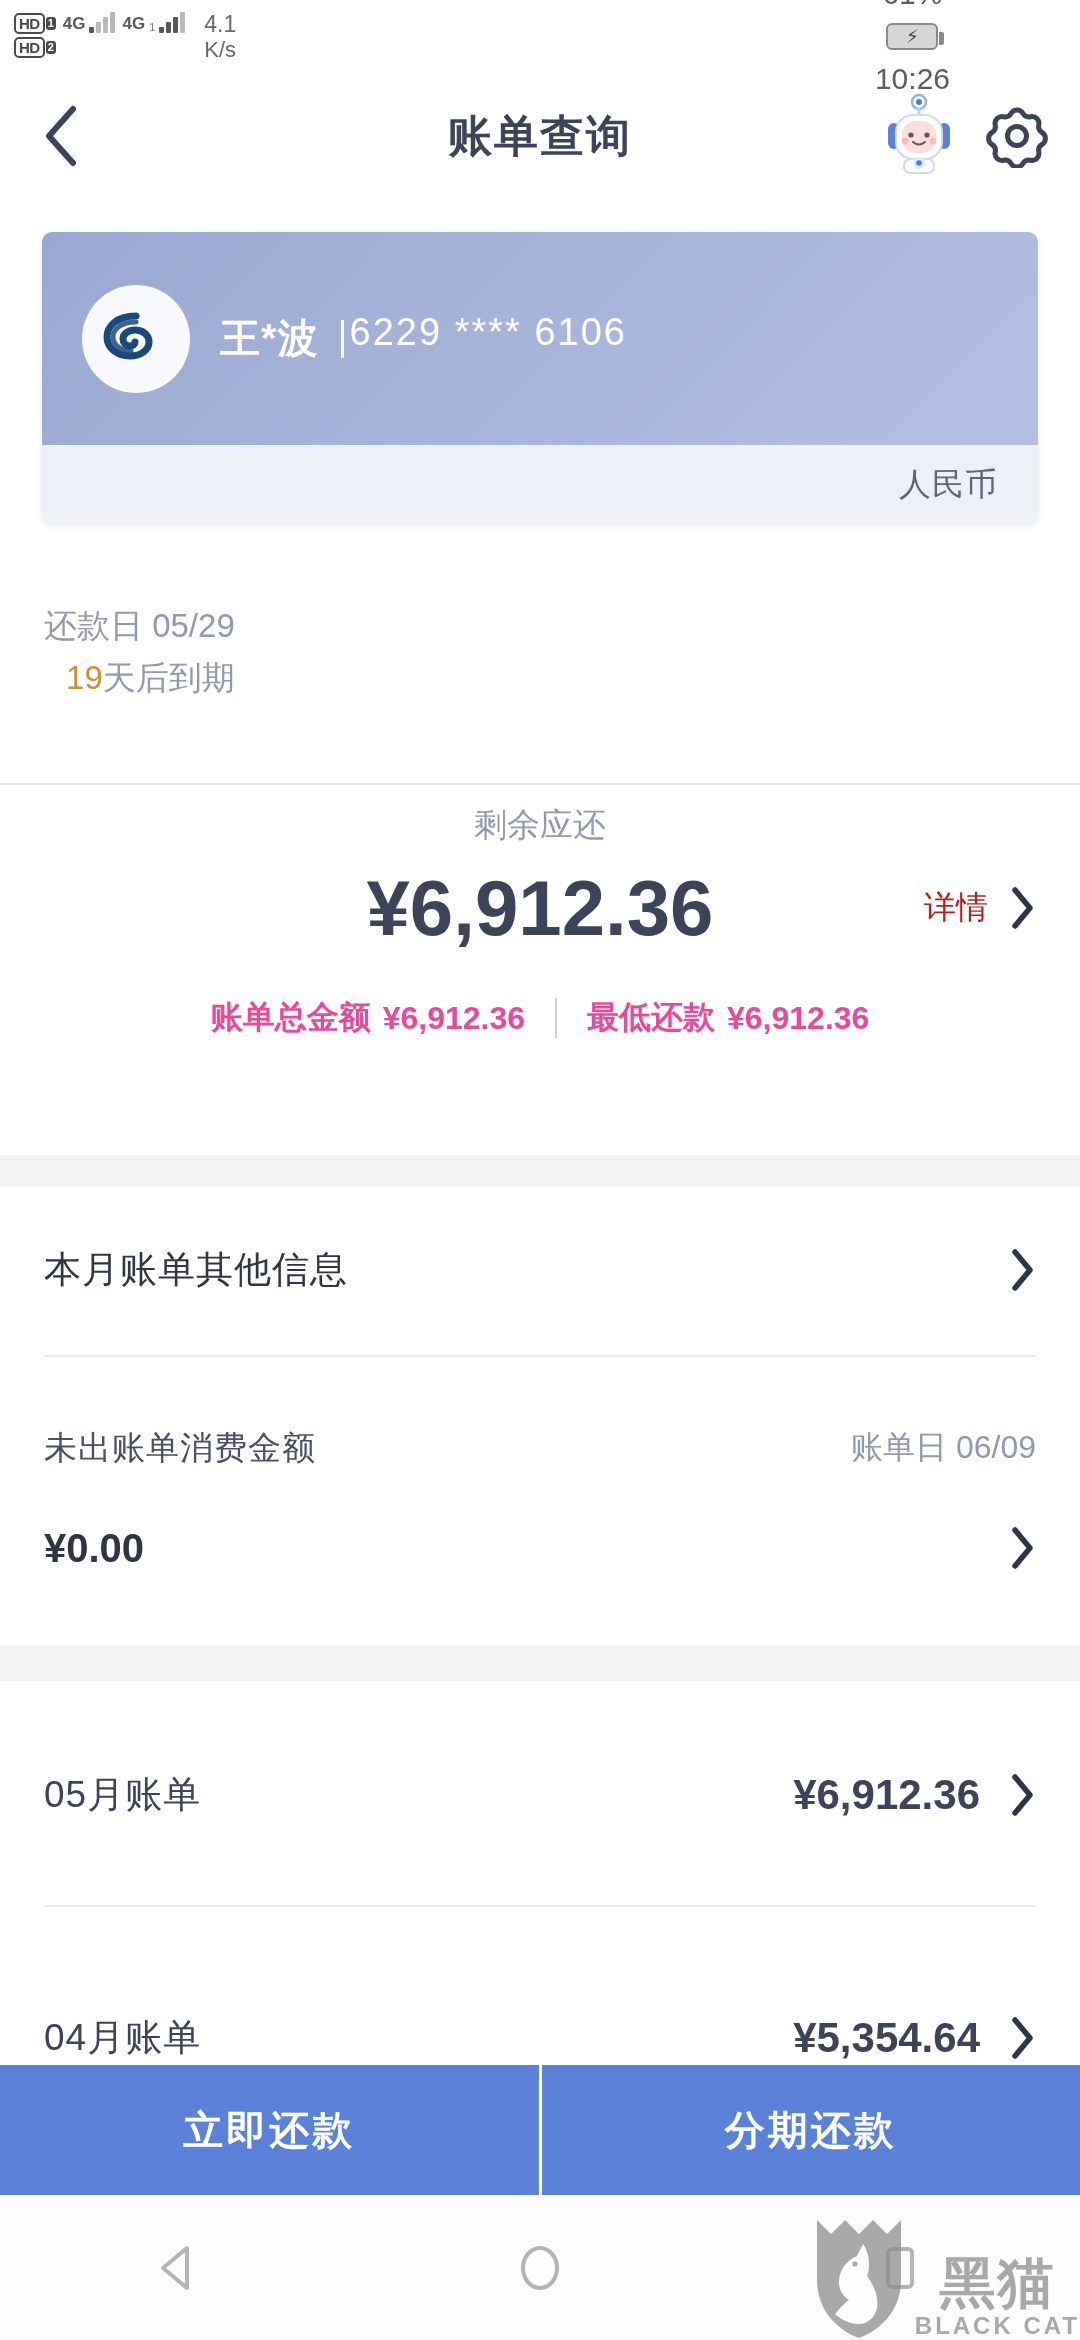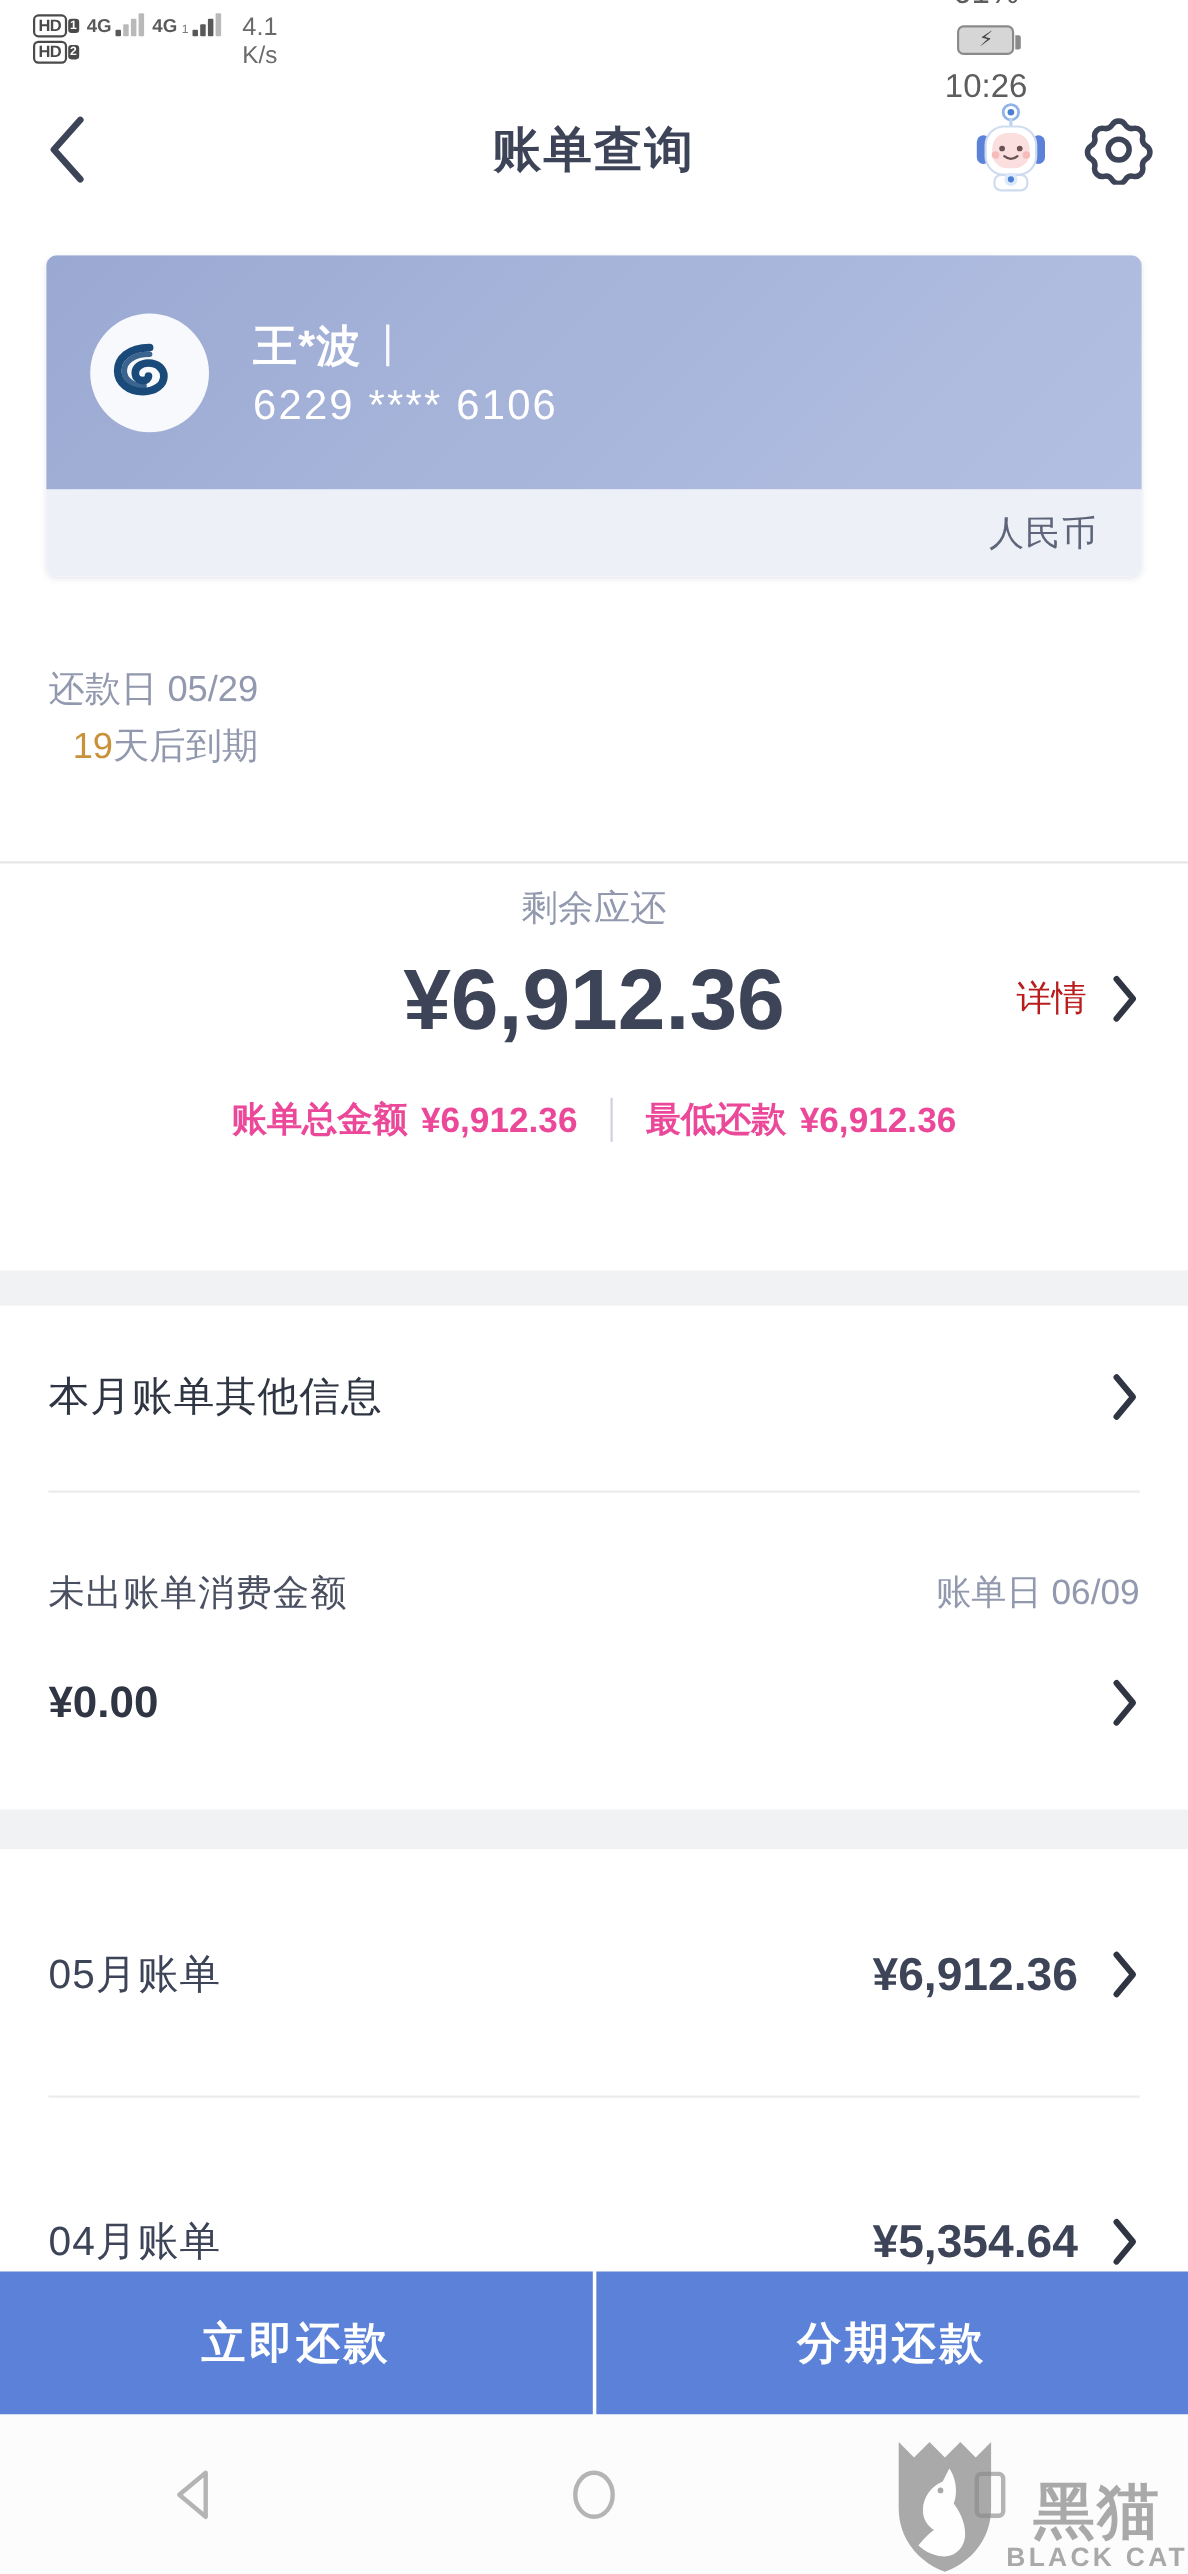--- a/index.html
+++ b/index.html
@@ -7,21 +7,21 @@
     width:1080px; height:2340px;
     background:#ffffff;
     font-family:"Liberation Sans","DejaVu Sans",sans-serif;
     overflow:hidden;
   }
   .screen { position:relative; width:1080px; height:2340px; background:#fff; }
 
   
   .statusbar {
     position:absolute; top:0; left:0; width:964px; height:72px;
-    display:flex; align-items:center; padding:0 30px;
+    display:flex; align-items:center; padding:0 14px;
   }
   .sb-left { display:flex; align-items:flex-start; gap:7px; }
   .hd-col { display:flex; flex-direction:column; gap:3px; padding-top:4px; }
   .hd-badge {
     display:flex; align-items:center; gap:1px;
   }
   .hd-box {
     border:2.5px solid #4a4a4a; border-radius:5px;
     font-size:15px; font-weight:bold; color:#4a4a4a;
     padding:0px 3px; line-height:17px; letter-spacing:-0.5px;
@@ -91,21 +91,21 @@
   .card-top {
     height:213px;
     background:linear-gradient(135deg,#9aa9d2 0%,#a7b4da 45%,#b3bfe2 100%);
     display:flex; align-items:center; padding-left:40px;
   }
   .bank-logo {
     width:108px; height:108px; border-radius:50%;
     background:#f7f9fc; display:flex; align-items:center; justify-content:center;
     flex:none;
   }
-  .card-info { margin-left:40px; display:flex; flex-direction:column; gap:6px; }
+  .card-info { margin-left:30px; display:flex; flex-direction:row; gap:6px; }
   .card-name-row { display:flex; align-items:center; gap:22px; }
   .card-name {
     font-size:40px; font-weight:bold; color:#ffffff; letter-spacing:1px;
   }
   .card-name-sep { width:3px; height:38px; background:#ffffff; opacity:0.92; }
   .card-number {
     font-size:38px; color:#ffffff; letter-spacing:2px;
   }
   .card-bottom {
     height:79px; background:#edf0f7;

